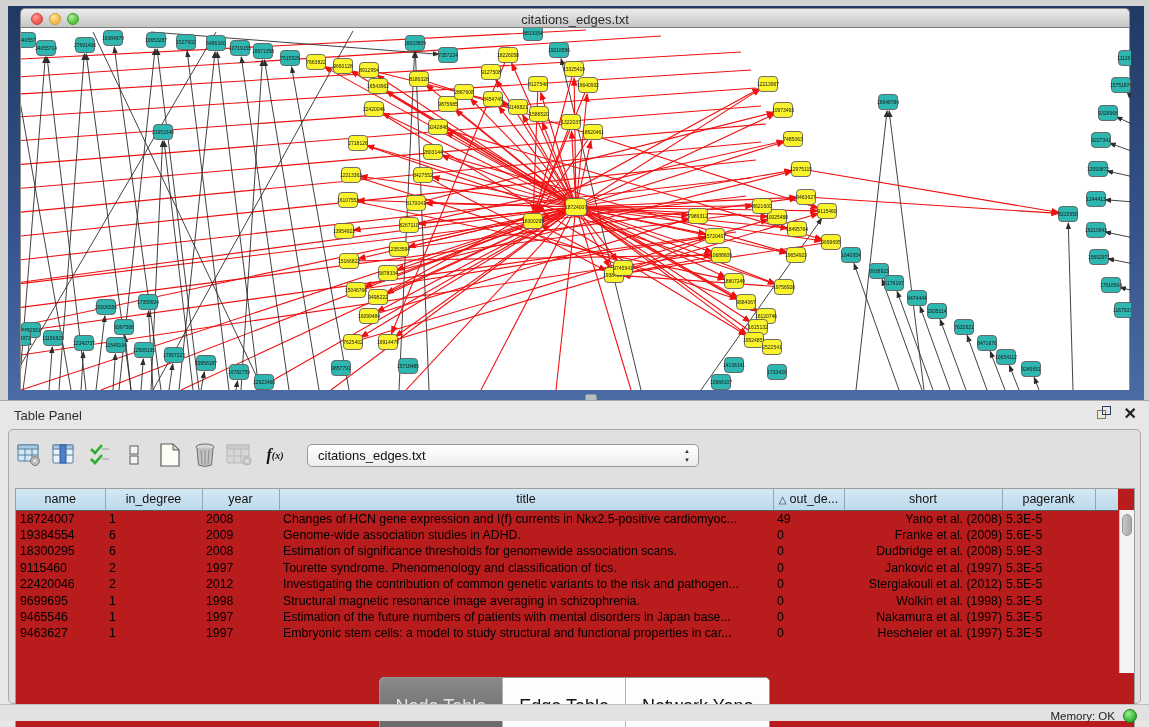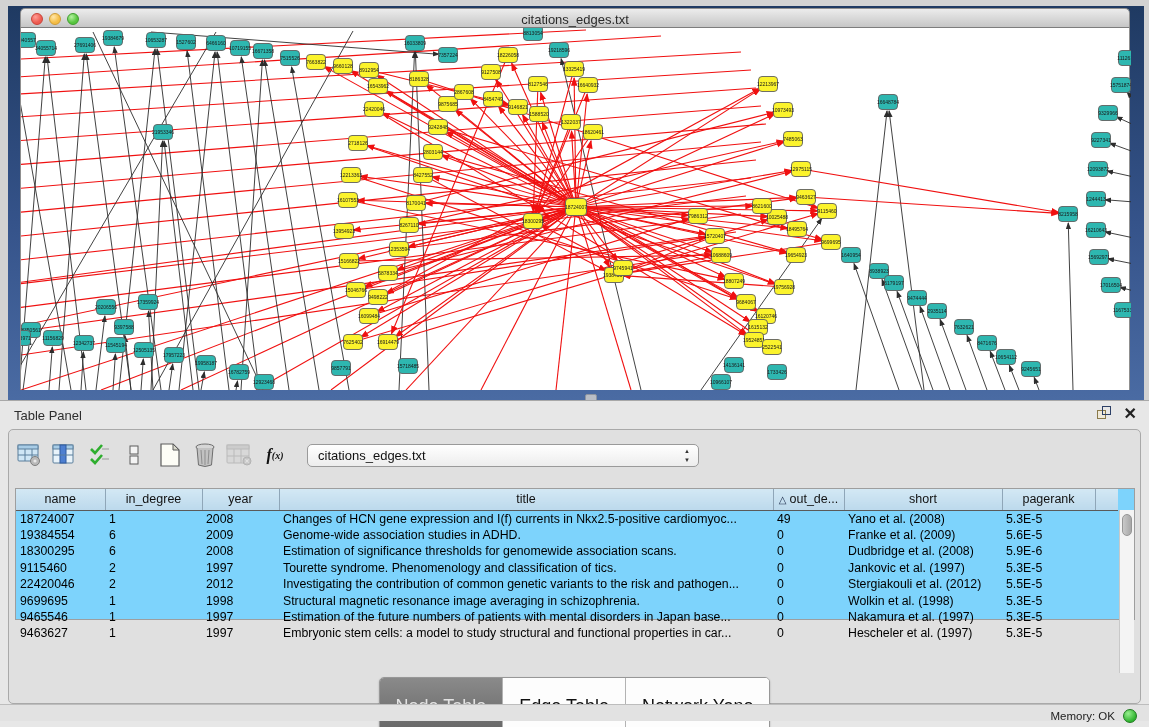--- a/index.html
+++ b/index.html
@@ -41,29 +41,29 @@
     background:#e0e0e0; border:1px solid #a9a9a9; border-radius:5px; }
   .toolbar { position:absolute; left:6px; top:8px; height:34px; width:1120px; display:flex; align-items:center; }
   .tool { width:30px; height:28px; margin-right:5px; display:flex; align-items:center; justify-content:center; }
   .fx { font-family:"Liberation Serif", serif; font-style:italic; font-weight:bold; font-size:16px; color:#111; }
   .fx small { font-size:10px; }
   .combo { margin-left:12px; width:392px; height:23px; background:linear-gradient(180deg,#ffffff,#ededed);
     border:1px solid #9a9a9a; border-radius:5px; position:relative;
     font-size:13px; color:#111; line-height:21px; padding-left:10px; }
   .combo .arr { position:absolute; right:8px; top:2px; font-size:6px; line-height:9px; color:#333; text-align:center; }
 
-  .tablewrap { position:absolute; left:6px; top:58px; width:1120px; height:132px;
-    background:#7dd3fc; border:1px solid #9e9e9e; }
+  .tablewrap { position:absolute; left:6px; top:58px; width:1120px; height:240px;
+    background:#b91c1c; border:1px solid #9e9e9e; }
   table.grid { border-collapse:collapse; table-layout:fixed; width:1102px; font-size:12.3px; }
   table.grid th { height:21px; background:linear-gradient(180deg,#d3e8f4,#bcd9ec);
     border-right:1px solid #8fa6b8; border-bottom:1px solid #5a5a5a;
     font-weight:normal; font-size:12.5px; color:#111; text-align:center; overflow:hidden; white-space:nowrap; }
   table.grid td { height:16.4px; line-height:16.4px; padding:0 0 0 4px; color:#000;
     white-space:nowrap; overflow:hidden; }
-  td.c0 { padding-left:6px; } td.c5 { text-align:left; padding:0; }
+  td.c0 { padding-left:6px; } td.c5 { text-align:right; padding:0; }
   .sort-tri { font-size:10px; color:#1a2a4a; margin-right:3px; }
   .vscroll { position:absolute; right:0; top:21px; width:15px; height:163px;
     background:#f4f4f4; border-left:1px solid #c8c8c8; }
   .vthumb { position:absolute; left:2px; top:4px; width:10px; height:22px;
     background:linear-gradient(90deg,#c9c9c9,#a8a8a8); border-radius:5px; border:1px solid #969696; }
 
   .tabsrow { position:absolute; left:0; right:0; top:247px; text-align:center; }
   .seg { display:inline-flex; border:1px solid #979797; border-radius:5px; overflow:hidden;
     background:#fff; box-shadow:0 1px 2px rgba(0,0,0,.25); }
   .seg div { padding:18px 16px; font-size:18px; color:#111; border-right:1px solid #b3b3b3; background:#fdfdfd; }
@@ -869,21 +869,21 @@
                 <td class="c6">5.6E-5</td>
                 <td></td>
               </tr>
               <tr>
                 <td class="c0">18300295</td>
                 <td class="c1">6</td>
                 <td class="c2">2008</td>
                 <td class="c3">Estimation of significance thresholds for genomewide association scans.</td>
                 <td class="c4">0</td>
                 <td class="c5">Dudbridge et al. (2008)</td>
-                <td class="c6">5.9E-6</td>
+                <td class="c6">5.9E-3</td>
                 <td></td>
               </tr>
               <tr>
                 <td class="c0">9115460</td>
                 <td class="c1">2</td>
                 <td class="c2">1997</td>
                 <td class="c3">Tourette syndrome. Phenomenology and classification of tics.</td>
                 <td class="c4">0</td>
                 <td class="c5">Jankovic et al. (1997)</td>
                 <td class="c6">5.3E-5</td>

